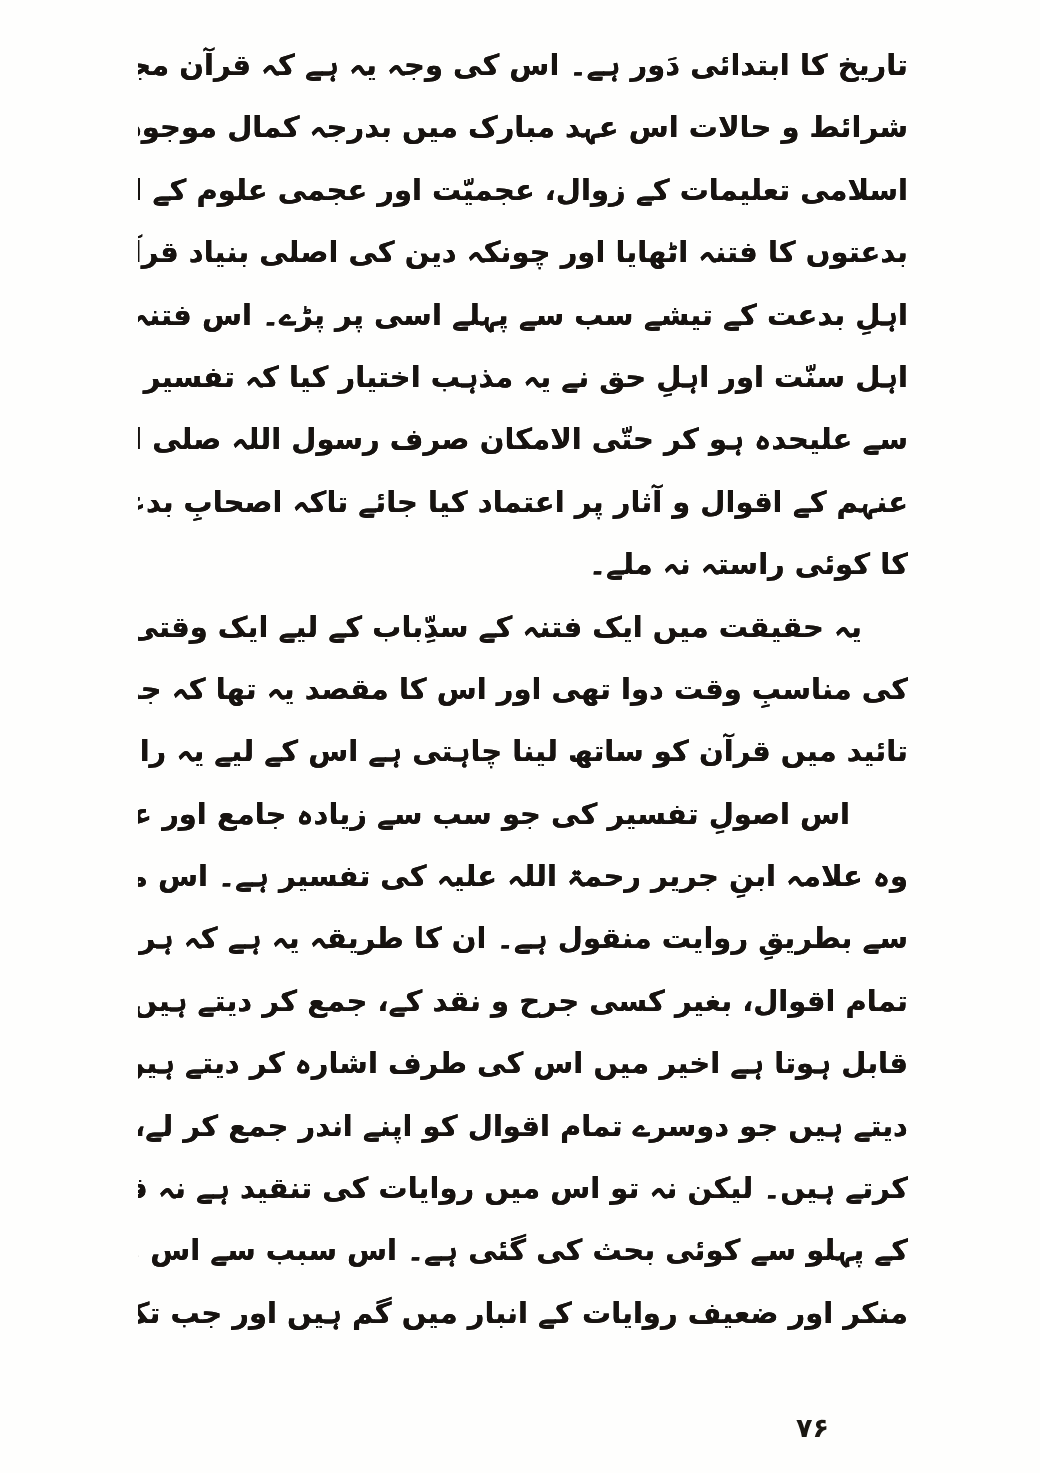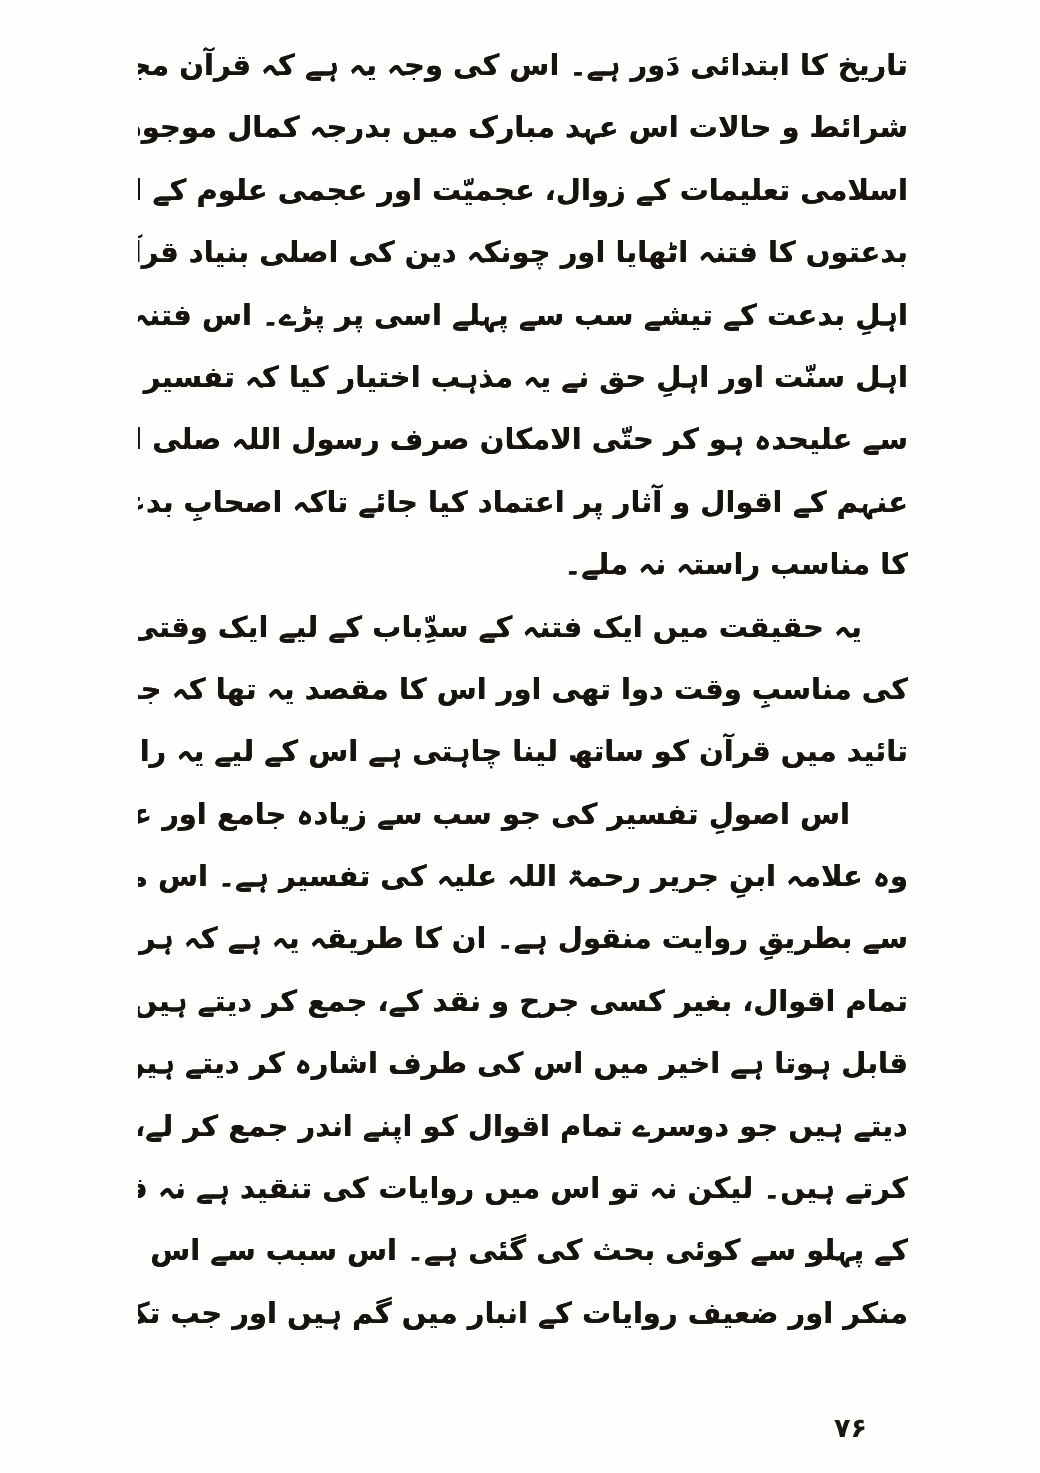--- a/index.html
+++ b/index.html
@@ -45,21 +45,21 @@
   }
   .line.end {
     text-align: right;
     text-align-last: right;
   }
   .line.indent-1 { padding-right: 46px; }
   .line.indent-2 { padding-right: 58px; }
   .page-number {
     position: absolute;
     top: 1412px;
-    left: 834px;
+    left: 796px;
     direction: rtl;
     font-family: "DejaVu Sans", "Liberation Serif", serif;
     font-size: 27px;
     font-weight: 700;
     color: #1a1712;
     letter-spacing: 2px;
   }
 </style>
 </head>
 <body>
@@ -70,21 +70,21 @@
 
     <div class="paragraph">
       <div class="line">تاریخ کا ابتدائی دَور ہے۔ اس کی وجہ یہ ہے کہ قرآن مجید کے تعلیم و تعلّم کے تمام ضروری</div>
       <div class="line">شرائط و حالات اس عہد مبارک میں بدرجہ کمال موجود تھے۔ پھر دورِ نبوّت کے بعد،</div>
       <div class="line">اسلامی تعلیمات کے زوال، عجمیّت اور عجمی علوم کے اختلاط، مذاقِ زبان کے بگاڑ نے</div>
       <div class="line">بدعتوں کا فتنہ اٹھایا اور چونکہ دین کی اصلی بنیاد قرآن مجید تھا، اس وجہ سے قدرتی طور پر،</div>
       <div class="line">اہلِ بدعت کے تیشے سب سے پہلے اسی پر پڑے۔ اس فتنہ کے سدِّباب کے لیے</div>
       <div class="line">اہل سنّت اور اہلِ حق نے یہ مذہب اختیار کیا کہ تفسیر قرآن کے باب میں، تمام قیل و قال</div>
       <div class="line">سے علیحدہ ہو کر حتّی الامکان صرف رسول اللہ صلی اللہ علیہ وسلم اور صحابہ و تابعین رضی اللہ</div>
       <div class="line">عنہم کے اقوال و آثار پر اعتماد کیا جائے تاکہ اصحابِ بدعت کو کتابِ الٰہی میں دراندازی</div>
-      <div class="line end">کا مناسب راستہ نہ ملے۔</div>
+      <div class="line end">کا کوئی راستہ نہ ملے۔</div>
     </div>
 
     <div class="paragraph">
       <div class="line end indent-1">یہ حقیقت میں ایک فتنہ کے سدِّباب کے لیے ایک وقتی تدبیر اور ایک بیماری</div>
       <div class="line">کی مناسبِ وقت دوا تھی اور اس کا مقصد یہ تھا کہ جو جماعت اپنی بدعات کی حمایت و</div>
       <div class="line end">تائید میں قرآن کو ساتھ لینا چاہتی ہے اس کے لیے یہ راہ مسدود ہو جائے۔</div>
     </div>
 
     <div class="paragraph">
       <div class="line end indent-2">اس اصولِ تفسیر کی جو سب سے زیادہ جامع اور عظیم الشان کتاب تالیف ہوئی</div>

